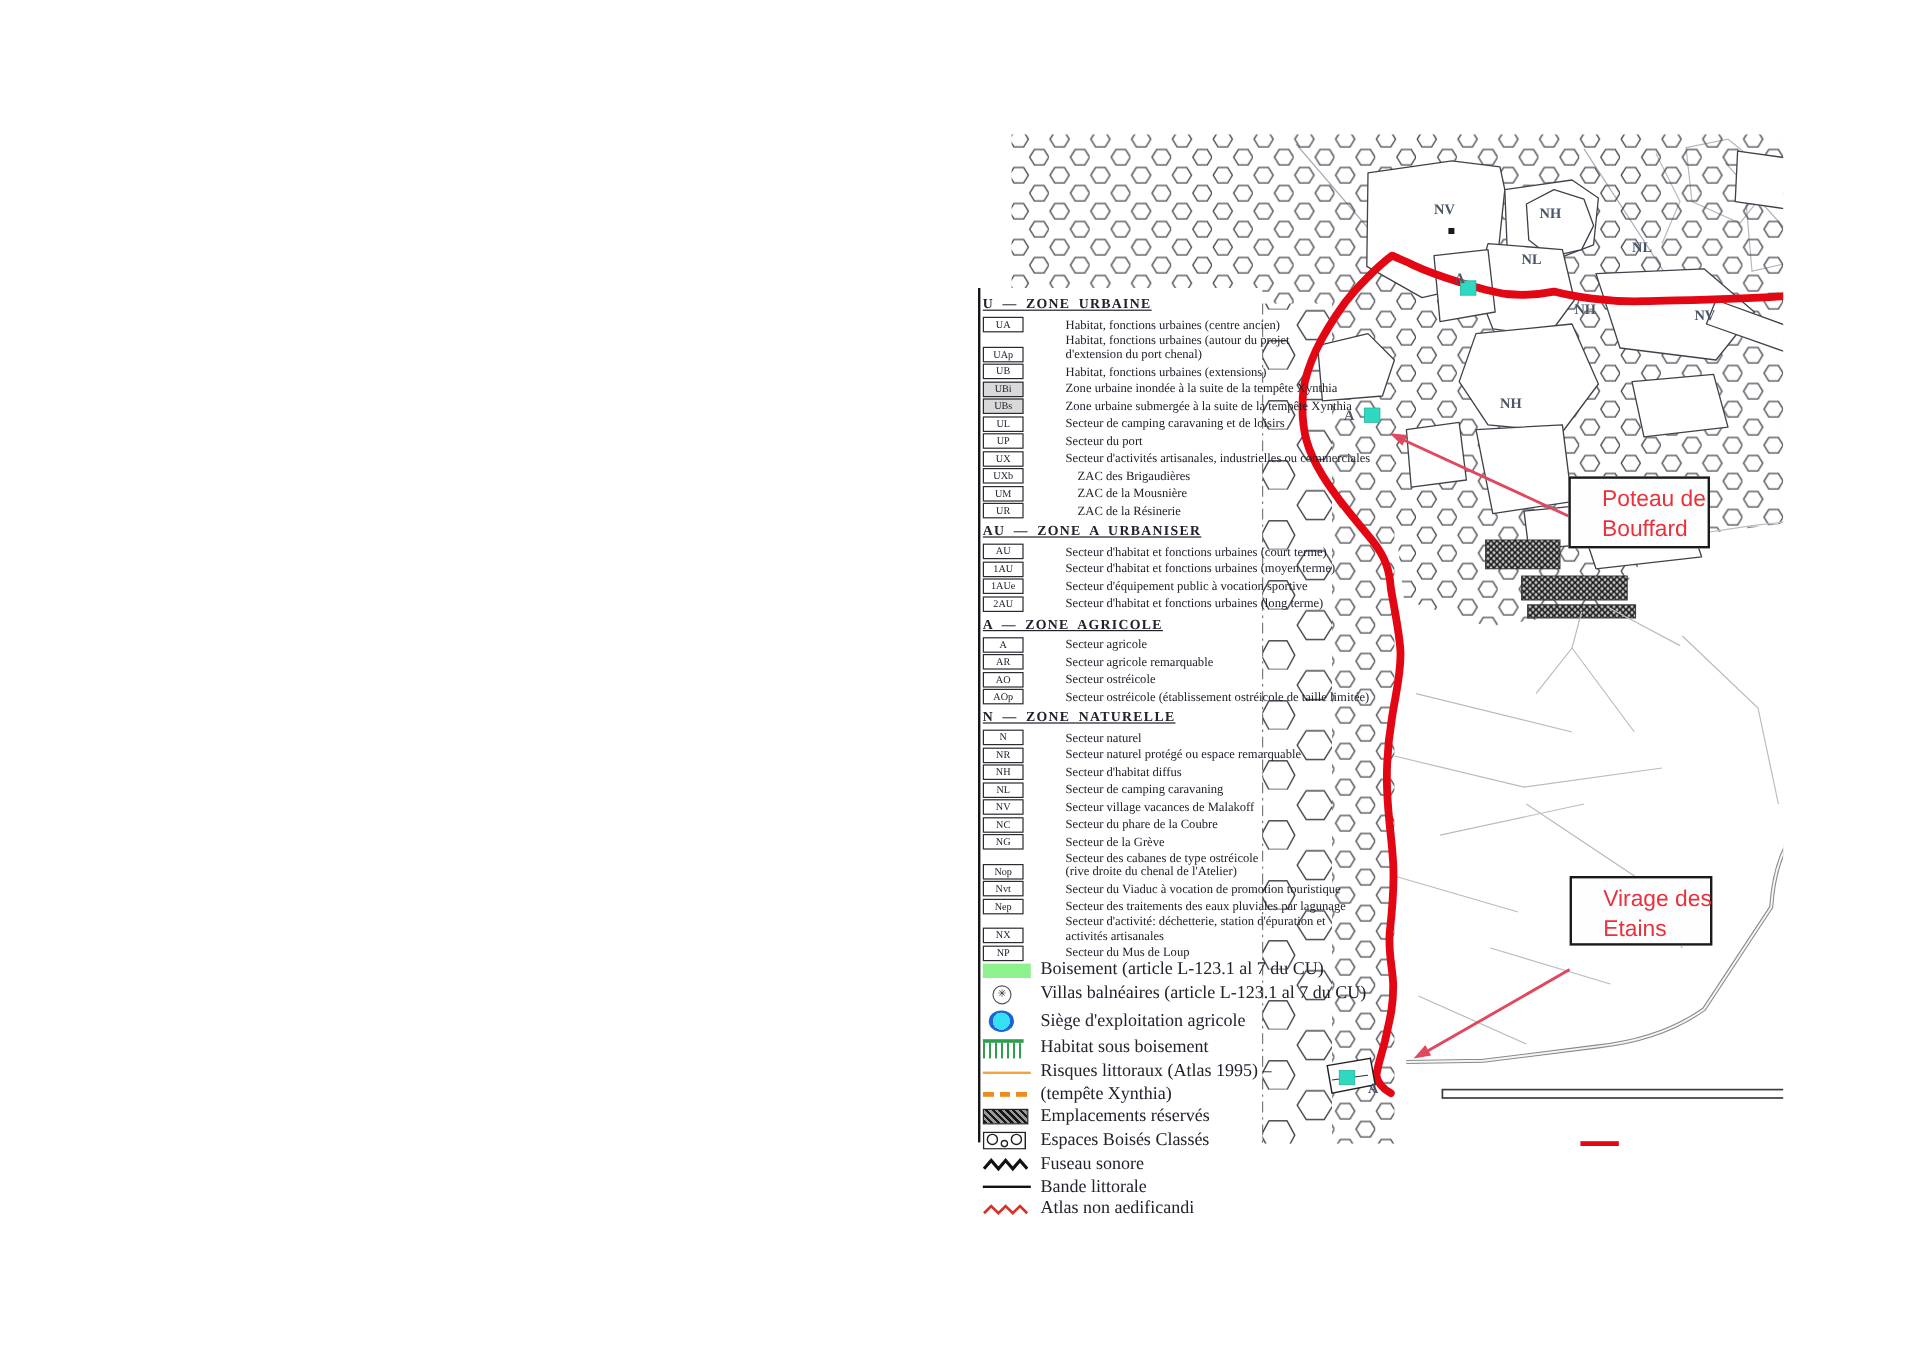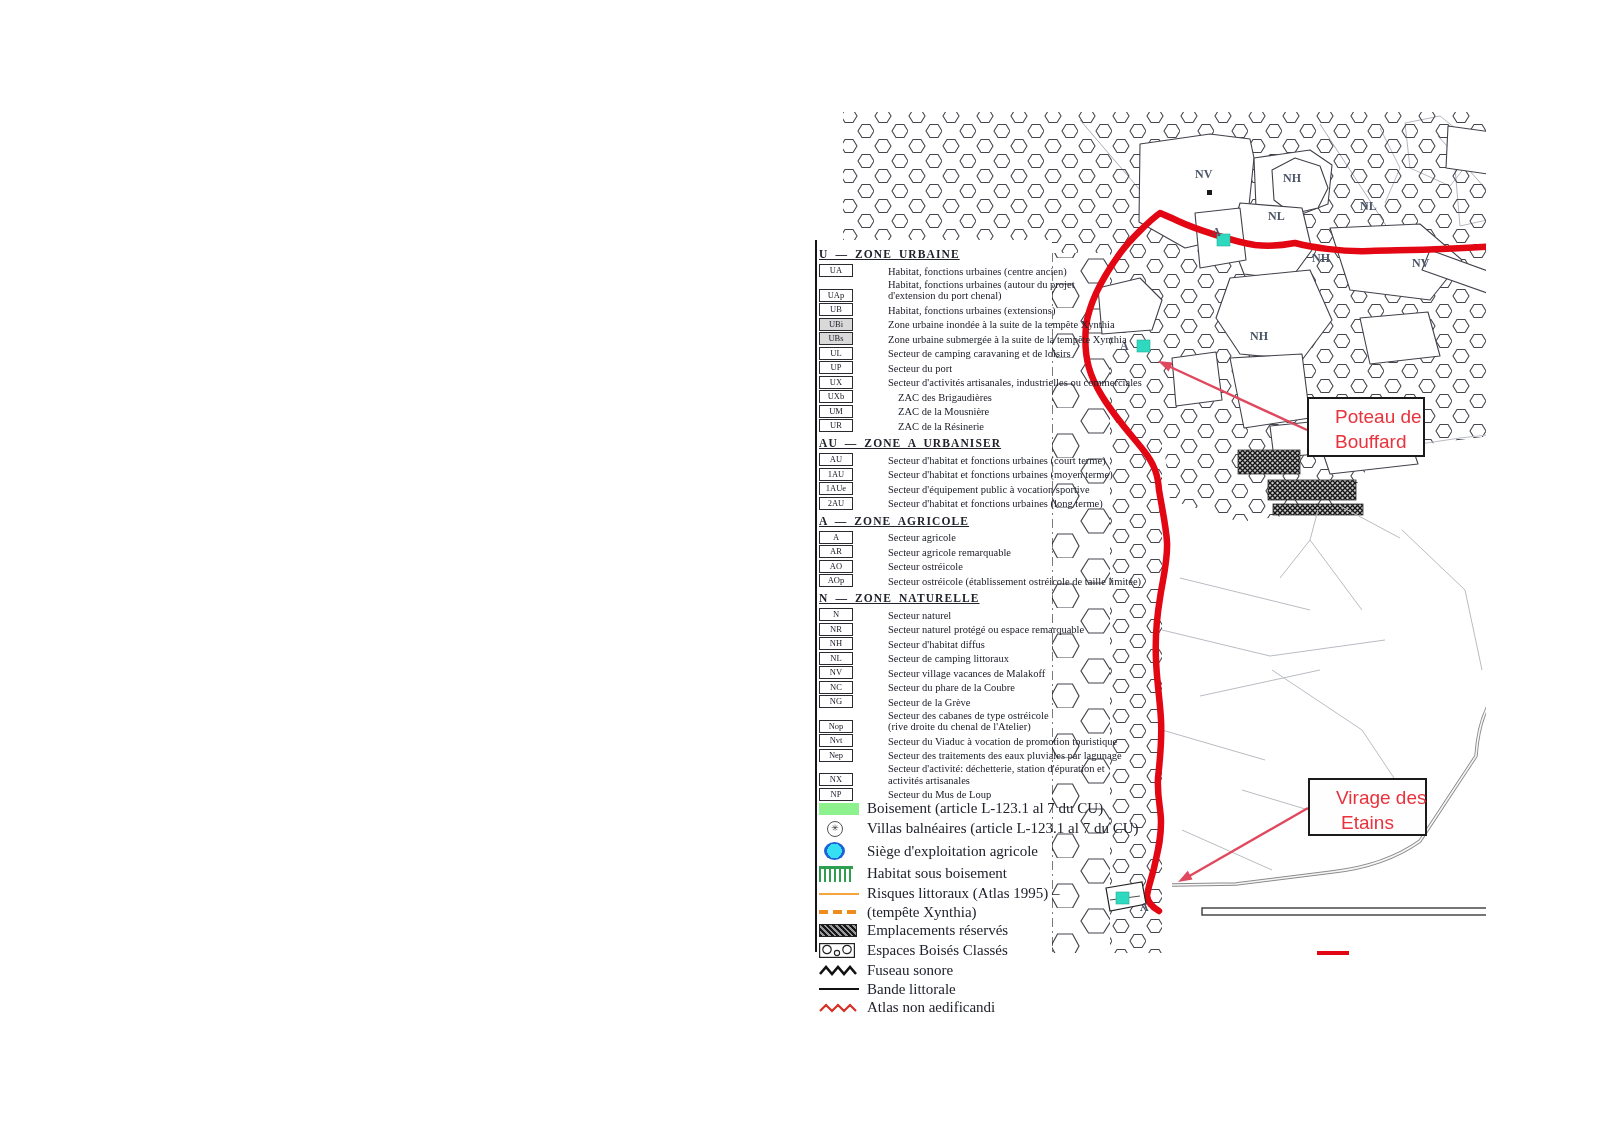--- a/index.html
+++ b/index.html
@@ -48,21 +48,21 @@
       background-image:repeating-linear-gradient(45deg,#17171a 0 2px,#9a9a9a 2px 4px),
                        repeating-linear-gradient(-45deg,#17171a 0 2px,transparent 2px 4px);}
   .sym-bande{width:40px;height:0;border-top:2px solid #121212;}
   .symcell svg{display:block;}
   
   .callout{position:absolute;background:#fefefe;border:2px solid #1a1a1a;
            color:var(--annotation-red,#e8323c);font-family:"Liberation Sans",sans-serif;
            font-size:19px;line-height:1.3;padding:6px 26px;white-space:pre;z-index:6;
            box-sizing:border-box;}
   #callout-poteau{left:1307px;top:397px;width:118px;height:60px;}
-  #callout-virage{left:1308px;top:778px;width:119px;height:58px;text-align:center;}
+  #callout-virage{left:1308px;top:730px;width:119px;height:58px;}
 </style>
 </head>
 <body>
 
 <div class="page">
 
   <svg id="map-svg" viewBox="0 0 670 860" xmlns="http://www.w3.org/2000/svg">
     <defs>
       <pattern id="hexS" width="34" height="30" patternUnits="userSpaceOnUse">
         <g fill="none" stroke="#45454d" stroke-width="1.1">
@@ -280,21 +280,21 @@
       <div class="lrow">
         <span class="badge">NR</span>
         <span class="llabel">Secteur naturel protégé ou espace remarquable</span>
       </div>
       <div class="lrow">
         <span class="badge">NH</span>
         <span class="llabel">Secteur d'habitat diffus</span>
       </div>
       <div class="lrow">
         <span class="badge">NL</span>
-        <span class="llabel">Secteur de camping littoraux</span>
+        <span class="llabel">Secteur de camping caravaning</span>
       </div>
       <div class="lrow">
         <span class="badge">NV</span>
         <span class="llabel">Secteur village vacances de Malakoff</span>
       </div>
       <div class="lrow">
         <span class="badge">NC</span>
         <span class="llabel">Secteur du phare de la Coubre</span>
       </div>
       <div class="lrow">

